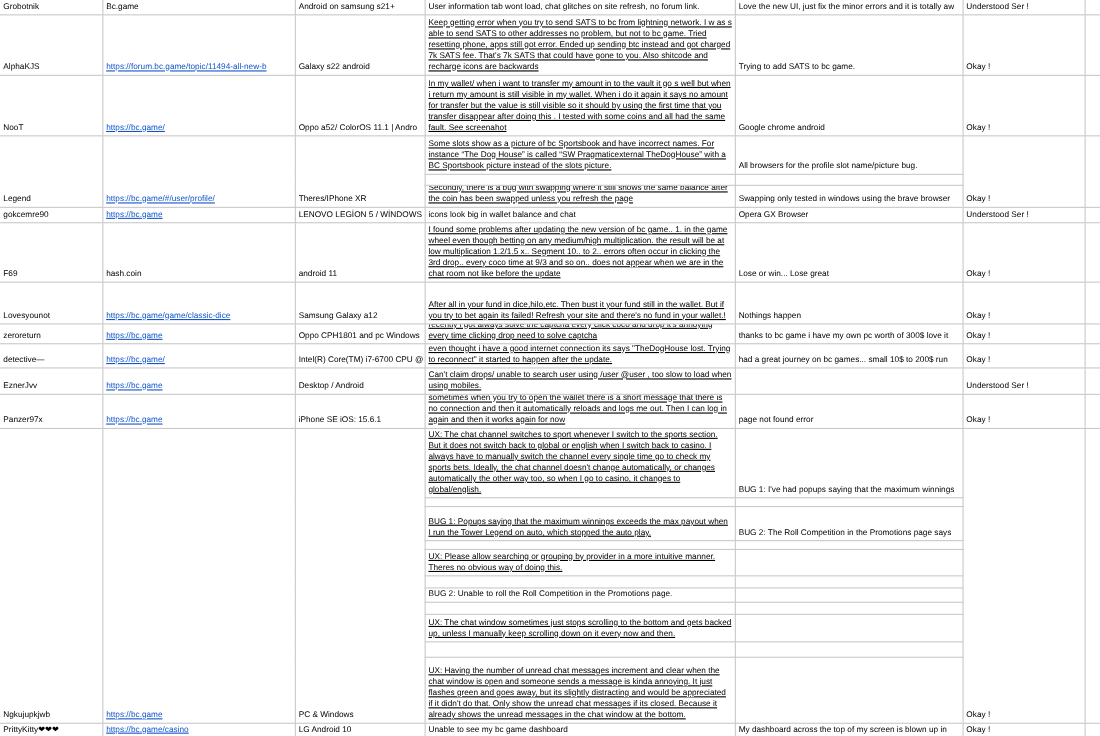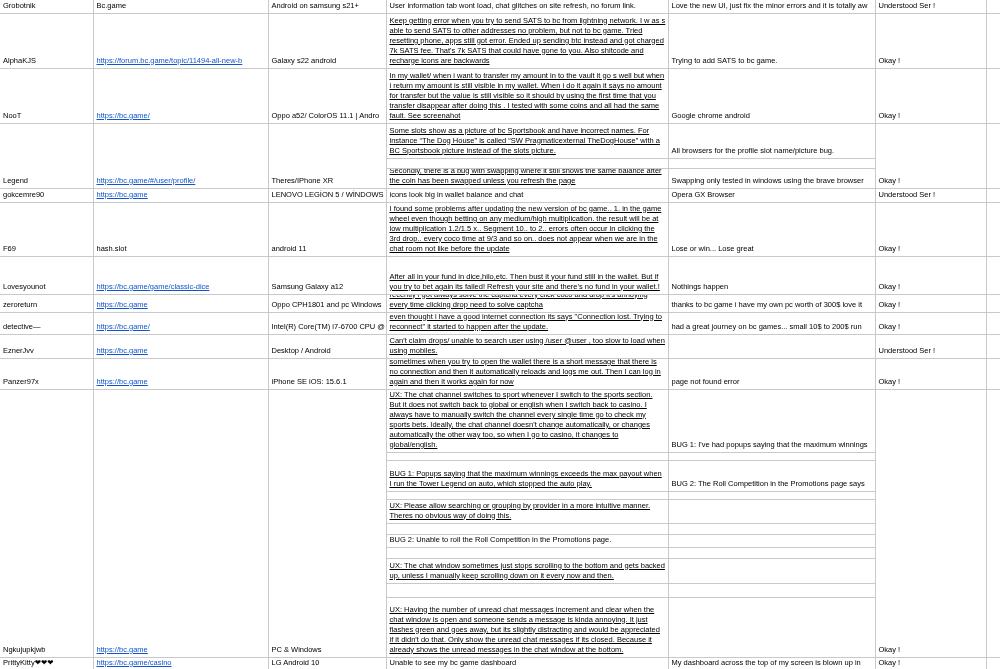--- a/index.html
+++ b/index.html
@@ -165,21 +165,21 @@
             <div class="cell clip">Understood Ser !</div>
           </td>
     <td class="sp"></td>
   </tr>
 
   <tr style="height:54px;--h:53px">
     <td>
             <div class="cell clip">F69</div>
           </td>
     <td>
-            <div class="cell clip">hash.slot</div>
+            <div class="cell clip">hash.coin</div>
           </td>
     <td>
             <div class="cell clip">android 11</div>
           </td>
     <td>
             <div class="cell wrap">I found some problems after updating the new version of bc game.. 1. in the game wheel even though betting on any medium/high multiplication. the result will be at low multiplication 1.2/1.5 x.. Segment 10.. to 2.. errors often occur in clicking the 3rd drop.. every coco time at 9/3 and so on.. does not appear when we are in the chat room not like before the update</div>
           </td>
     <td>
             <div class="cell clip">Lose or win... Lose great</div>
           </td>
@@ -237,21 +237,21 @@
     <td>
             <div class="cell clip">detective—</div>
           </td>
     <td>
             <div class="cell clip"><a class="link">https://bc.game/</a></div>
           </td>
     <td>
             <div class="cell clip">Intel(R) Core(TM) i7-6700 CPU @</div>
           </td>
     <td>
-            <div class="cell wrap">even thought i have a good internet connection its says "Connection lost. Trying to reconnect" it started to happen after the update.</div>
+            <div class="cell wrap">even thought i have a good internet connection its says "TheDogHouse lost. Trying to reconnect" it started to happen after the update.</div>
           </td>
     <td>
             <div class="cell clip">had a great journey on bc games... small 10$ to 200$ run</div>
           </td>
     <td>
             <div class="cell clip">Okay !</div>
           </td>
     <td class="sp"></td>
   </tr>
 

